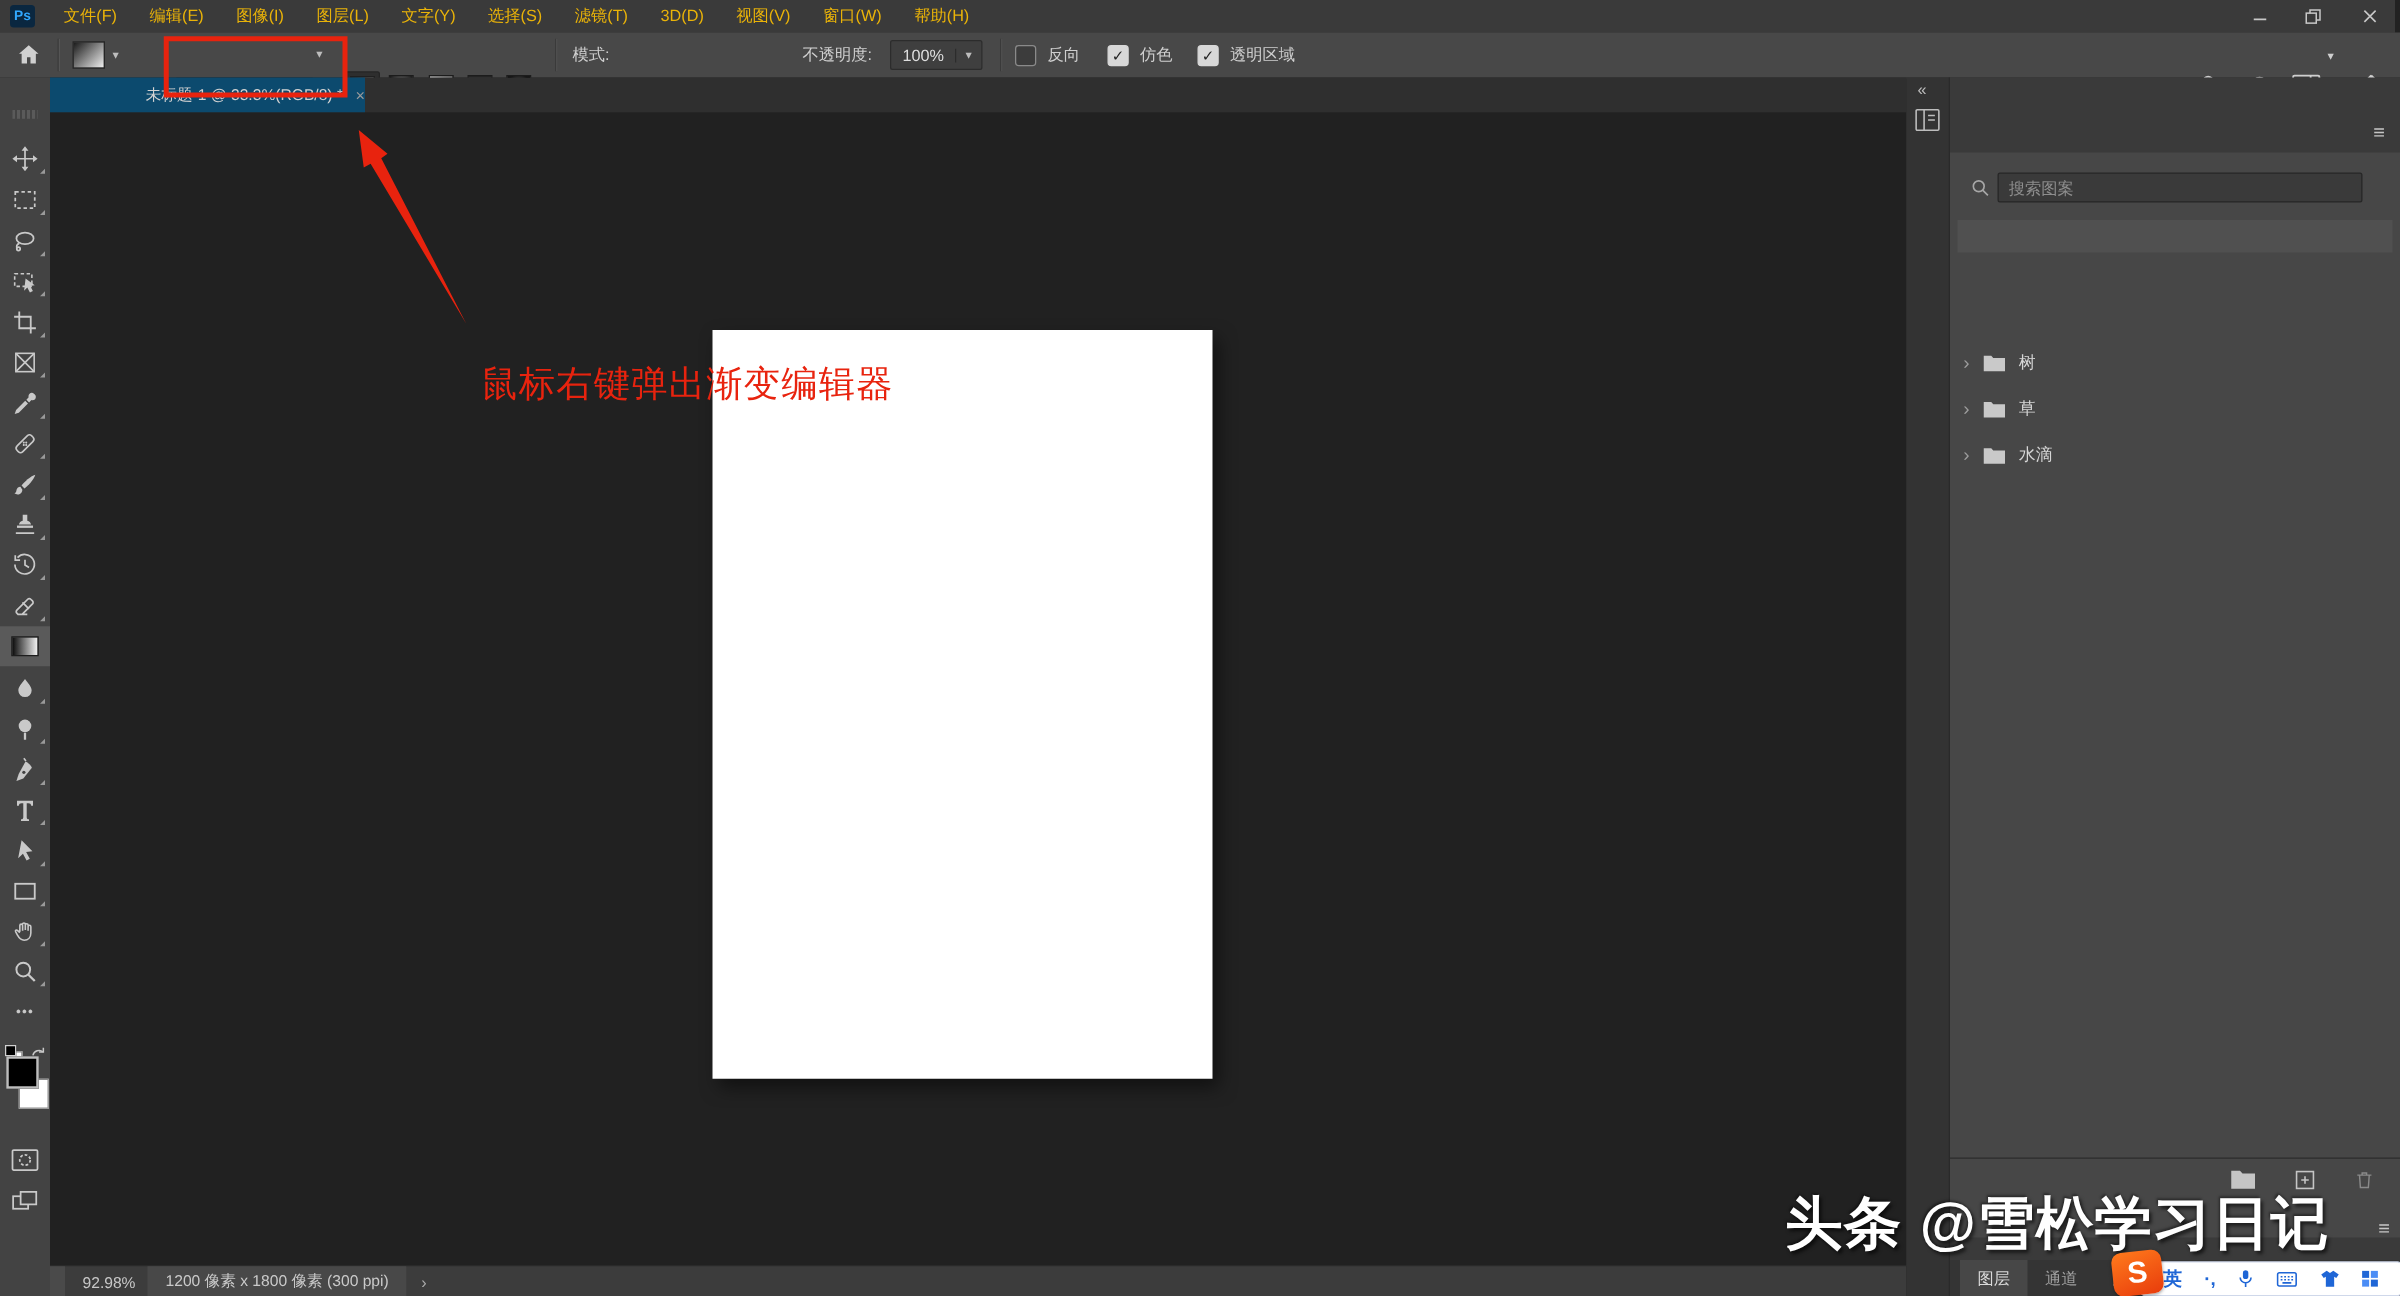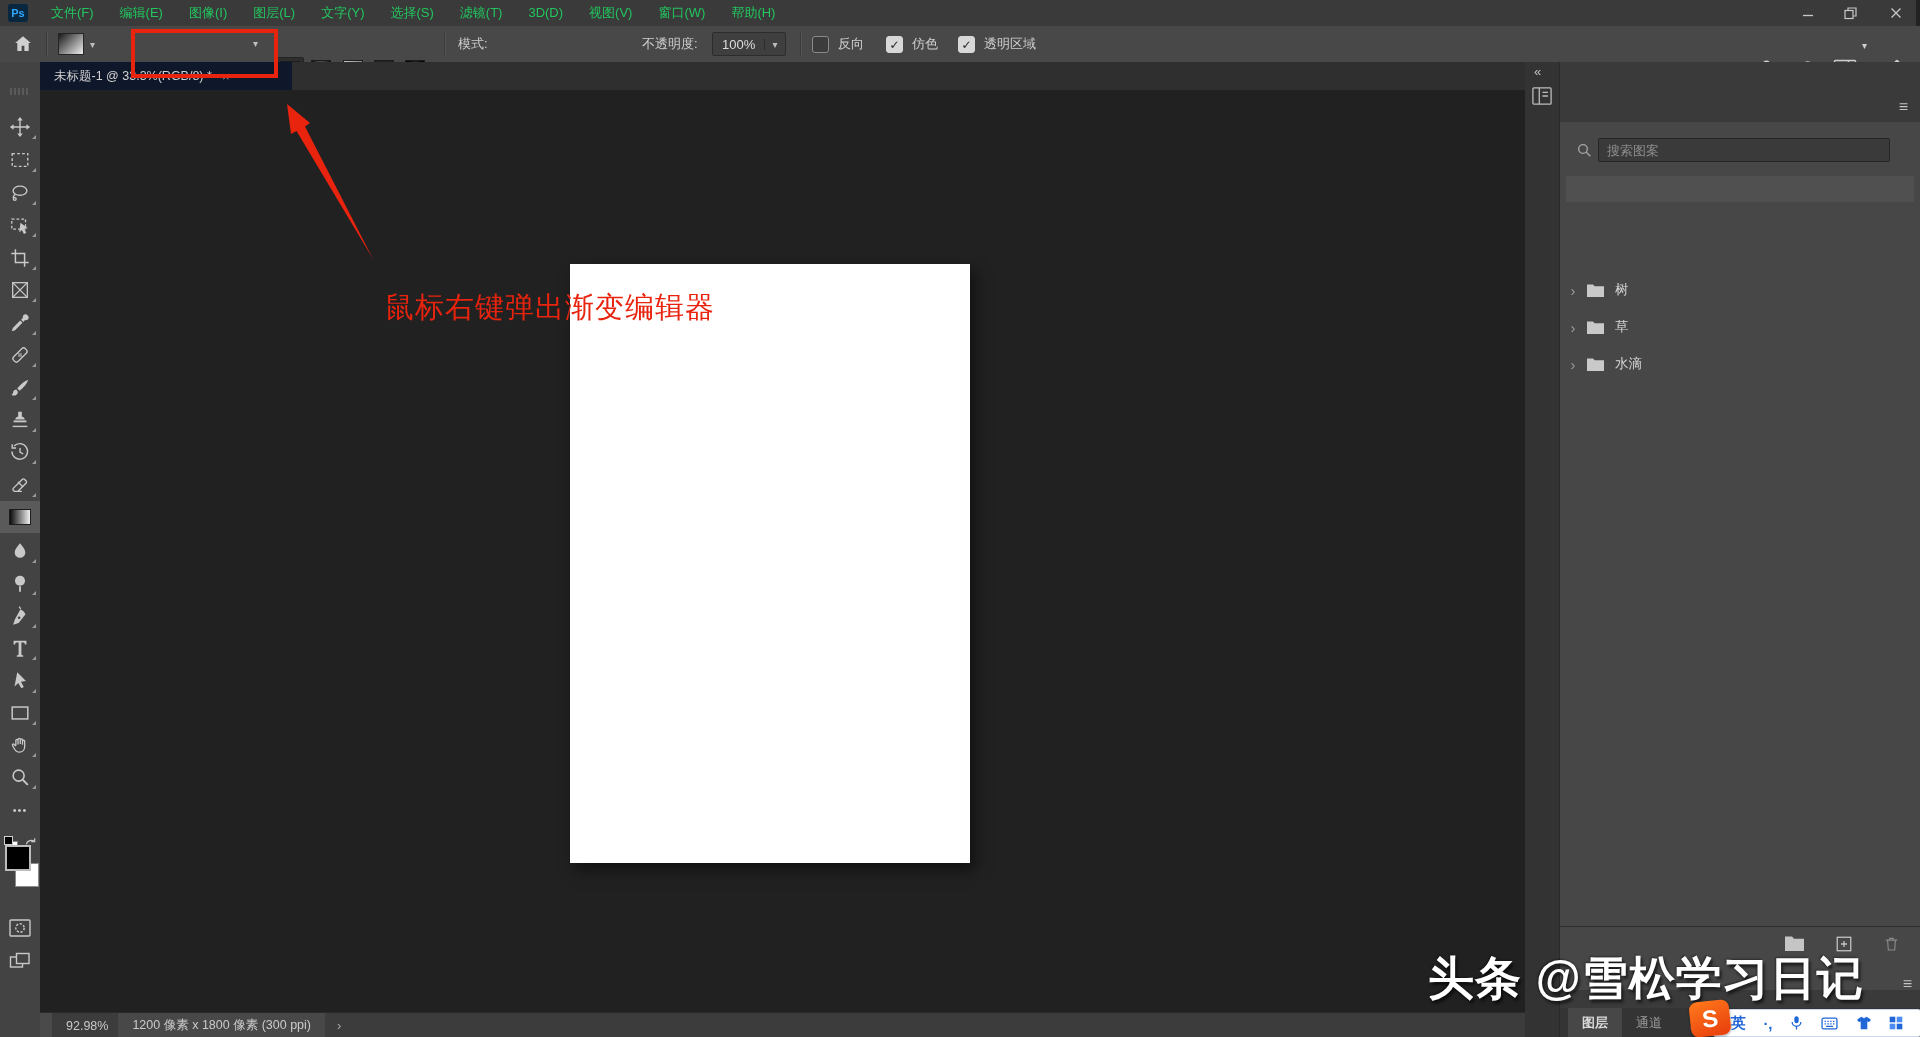--- a/index.html
+++ b/index.html
@@ -4,21 +4,21 @@
 <style>
   html,body{margin:0;padding:0;background:#111;}
   .app{position:relative;width:1920px;height:1037px;background:#222;overflow:hidden;
        font-family:"Liberation Sans","DejaVu Sans",sans-serif;color:#d4d4d4;-webkit-font-smoothing:antialiased;}
   .abs{position:absolute;}
   svg{display:block;}
 
   
   .titlebar{position:absolute;left:0;top:0;width:1916px;height:26px;background:#3a3a3a;border-bottom:1px solid #2a2a2a;display:flex;align-items:center;}
   .ps-logo{width:20px;height:18px;margin:0 10px 0 8px;background:#0a2740;border-radius:3px;color:#31a8ff;font-size:11px;font-weight:bold;display:flex;align-items:center;justify-content:center;}
-  .menu-item{font-size:13px;color:#22c55e;padding:0 13px;line-height:26px;cursor:default;}
+  .menu-item{font-size:13px;color:#eab308;padding:0 13px;line-height:26px;cursor:default;}
   .win-btn{position:absolute;top:0;height:26px;display:flex;align-items:center;justify-content:center;}
   .win-btn svg *{stroke:#c8c8c8;}
 
   
   .optionsbar{position:absolute;left:0;top:26px;width:1920px;height:36px;background:#484848;border-bottom:1px solid #282828;}
   .ob-label{position:absolute;top:0;line-height:36px;font-size:13px;color:#cfcfcf;}
   .ob-divider{position:absolute;top:5px;width:1px;height:26px;background:#3a3a3a;border-right:1px solid #555;}
   .dd{position:absolute;top:6px;height:22px;background:#3f3f3f;border:1px solid #2c2c2c;border-radius:2px;display:flex;align-items:center;font-size:13px;color:#dedede;}
   .dd .val{padding-left:9px;flex:1;}
   .dd .chev{width:20px;text-align:center;color:#bdbdbd;font-size:10px;}
@@ -44,21 +44,21 @@
   .tool.sel{background:#5a5a5a;}
   .tool::after{content:"";position:absolute;right:4px;bottom:4px;border-left:4px solid transparent;border-bottom:4px solid #9a9a9a;}
   .tool.noflag::after{display:none;}
   .tool-grad{width:20px;height:14px;border:1px solid #1d1d1d;background:linear-gradient(90deg,#0c0c0c,#f3f3f3);}
   .fgswatch{position:absolute;left:5px;top:783px;width:22px;height:22px;background:#000;border:2px solid #bdbdbd;z-index:2;}
   .bgswatch{position:absolute;left:15px;top:801px;width:22px;height:22px;background:#fff;border:1px solid #8a8a8a;}
   .mini{position:absolute;display:flex;align-items:center;justify-content:center;}
 
   
   .tabstrip{position:absolute;left:40px;top:62px;width:1485px;height:28px;background:#2f2f2f;border-bottom:1px solid #262626;}
-  .doctab{position:absolute;left:0;top:0;width:252px;height:28px;background:#0f172a;display:flex;align-items:center;font-size:12.5px;color:#d2d2d2;}
+  .doctab{position:absolute;left:0;top:0;width:252px;height:28px;background:#0c4a6e;display:flex;align-items:center;font-size:12.5px;color:#d2d2d2;justify-content:flex-end;}
   .doctab .t{padding-left:14px;white-space:nowrap;}
   .doctab .x{margin-left:10px;color:#9b9b9b;font-size:13px;}
   .canvas{position:absolute;left:40px;top:90px;width:1485px;height:922px;background:#212121;}
   .whitedoc{position:absolute;left:530px;top:174px;width:400px;height:599px;background:#fff;box-shadow:5px 7px 14px rgba(0,0,0,.5);}
 
   
   .red-box{position:absolute;left:131px;top:29px;width:139px;height:41px;border:4px solid #e8230e;z-index:60;}
   .red-arrow{position:absolute;left:0;top:0;z-index:60;pointer-events:none;}
   .callout{position:absolute;left:385px;top:288px;font-size:29px;color:#e8230e;letter-spacing:1px;z-index:55;white-space:nowrap;}
 
@@ -449,21 +449,21 @@
           <rect x="3" y="3" width="18" height="18"></rect>
           <path d="M12 8v8M8 12h8"></path>
         </svg>
       <svg width="17" height="18" viewBox="0 0 24 24" fill="none" stroke="#8a8a8a" stroke-width="1.6">
           <path d="M4 6.5h16M9.5 6.5V4h5v2.5M6.5 6.5l1 14h9l1-14"></path>
         </svg>
     </div>
     <span class="abs hamb" style="right:8px;top:914px;">≡</span>
 
     <div class="btabs">
-      <span class="btab sel" style="margin-left:8px;font-weight:bold;">图层</span>
+      <span class="btab sel" style="margin-left:8px;">图层</span>
       <span class="btab">通道</span>
       <span class="btab">路径</span>
     </div>
   </div>
 
   <div class="red-box"></div>
   <svg class="red-arrow" width="1920" height="1037" viewBox="0 0 1920 1037">
     <polygon points="287,104 310,123 305,126.5 373,259 296.5,131 291,134" fill="#e8230e"></polygon>
   </svg>
   <div class="callout">鼠标右键弹出渐变编辑器</div>

